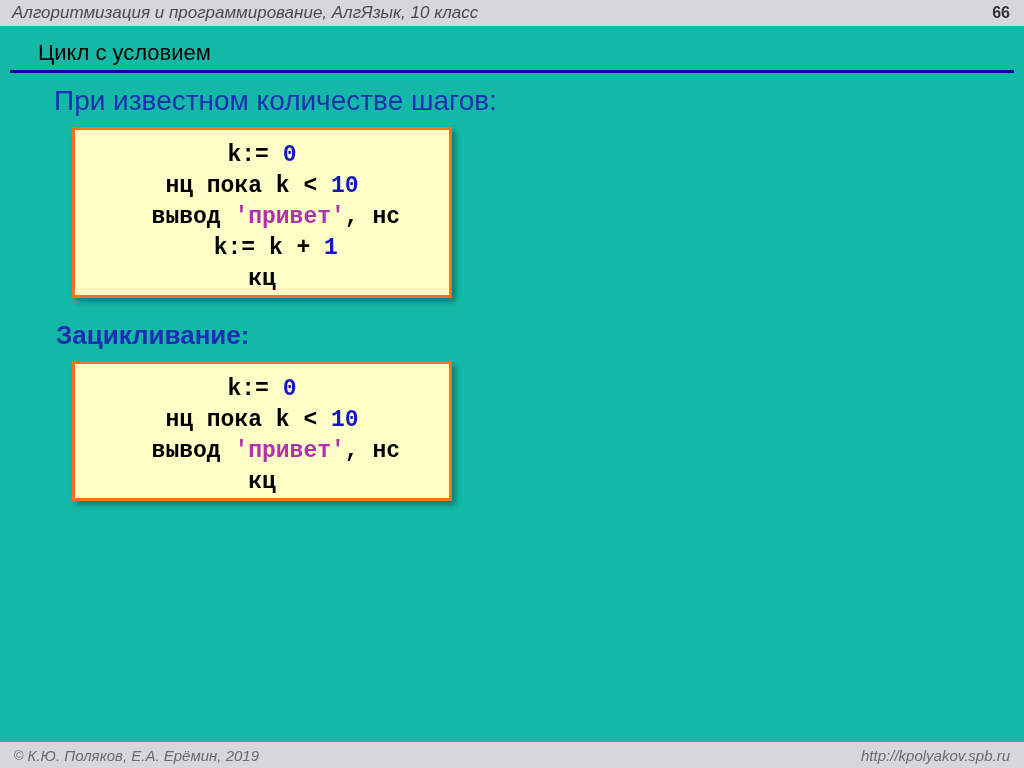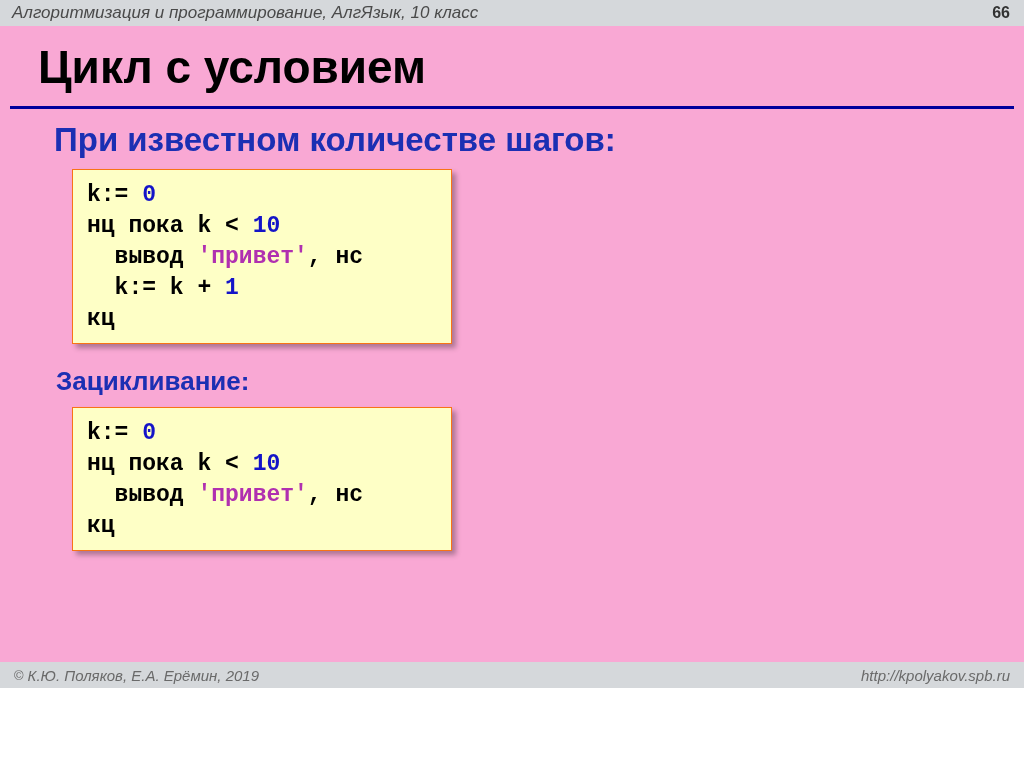--- a/index.html
+++ b/index.html
@@ -1,25 +1,25 @@
 <!DOCTYPE html>
 <html><head>
 <meta charset="utf-8">
 <style>
   * { margin: 0; padding: 0; box-sizing: border-box; }
   html, body { width: 1024px; height: 768px; font-family: Arial, Helvetica, sans-serif; background: #fff; }
-  .slide { width: 1024px; height: 688px; position: relative; background: #f9a8d4; }
+  .slide { width: 1024px; height: 768px; position: relative; background: #14b8a6; }
   .header-bar { width: 100%; height: 26px; background: #d5d8db; display: flex; align-items: center; padding: 0 12px; justify-content: space-between; }
   .header-title { font-style: italic; font-size: 17px; color: #4a4a4a; }
   .page-number { font-size: 16px; font-weight: bold; color: #323232; padding-right: 2px; }
-  .main-title { font-size: 46px; font-weight: bold; color: #000; margin: 14px 0 12px 38px; }
+  .main-title { font-size: 22px; font-weight: normal; color: #000; margin: 14px 0 4px 38px; }
   .title-underline { height: 0; border-top: 3px solid #00009c; margin: 0 10px 0 10px; }
-  .section-heading { font-size: 33px; font-weight: bold; color: #1b2fb3; margin: 12px 0 10px 54px; }
+  .section-heading { font-size: 28px; font-weight: normal; color: #1b2fb3; margin: 12px 0 10px 54px; }
   .section-heading2 { font-size: 26px; font-weight: bold; color: #1b2fb3; margin: 22px 0 10px 56px; }
-  .codebox { background: #feffc6; border: 1px solid #f97316; box-shadow: 4px 4px 5px rgba(0,0,0,0.3); margin-left: 72px; width: 380px; padding: 10px 14px 8px 14px; font-family: "Courier New", Courier, monospace; font-size: 23px; font-weight: bold; line-height: 1.35; color: #000; white-space: pre; }
+  .codebox { background: #feffc6; border: 3px solid #f97316; box-shadow: 4px 4px 5px rgba(0,0,0,0.3); margin-left: 72px; width: 380px; padding: 10px 14px 0 14px; font-family: "Courier New", Courier, monospace; font-size: 23px; font-weight: bold; line-height: 1.35; color: #000; white-space: pre; text-align: center; }
   .num { color: #1414c8; }
   .str { color: #b030b0; }
   .footer-bar { position: absolute; bottom: 0; left: 0; width: 100%; height: 26px; background: #d5d8db; display: flex; align-items: center; justify-content: space-between; padding: 0 14px; }
   .footer-left { font-style: italic; font-size: 15px; color: #6a6a6a; display: flex; align-items: center; gap: 4px; }
   .footer-right { font-style: italic; font-size: 15px; color: #6a6a6a; }
   .copyright { font-family: Arial; font-style: normal; font-size: 13px; }
 </style>
 </head>
 <body>
 

